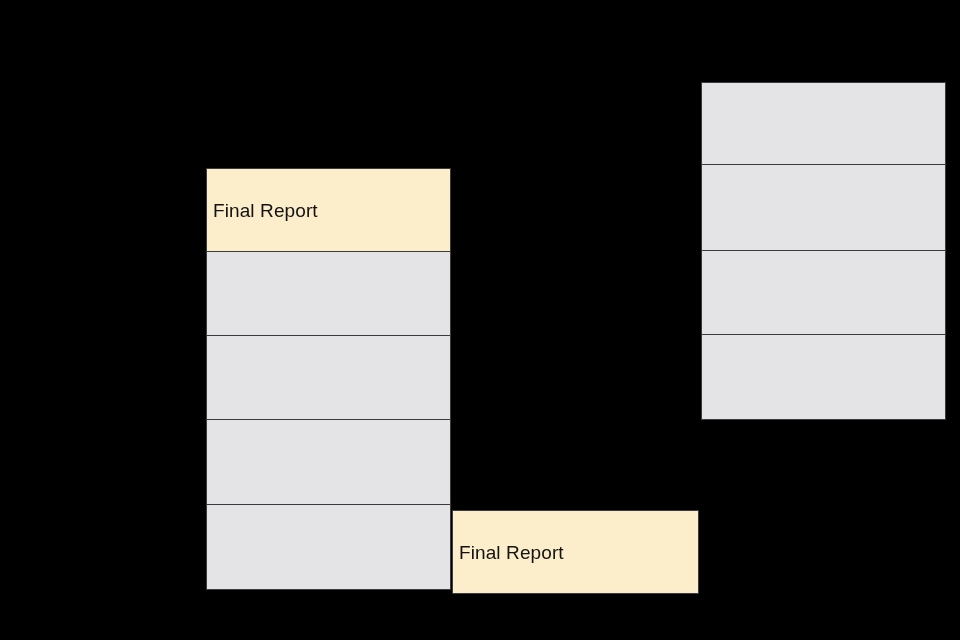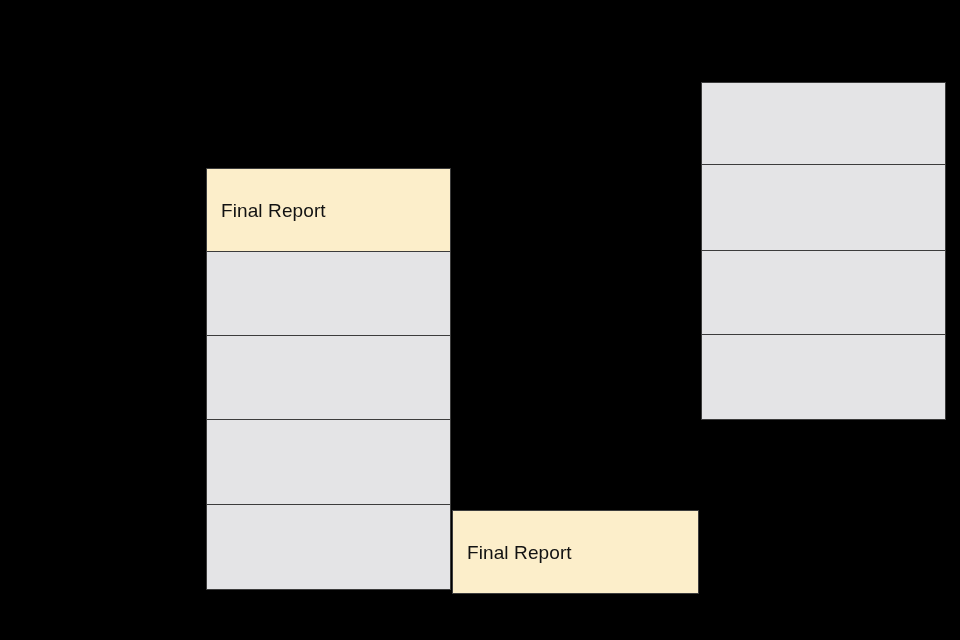--- a/index.html
+++ b/index.html
@@ -29,21 +29,21 @@
   }
   .block.gray {
     background: #e4e4e6;
   }
   .block-label {
     font-family: "Liberation Sans", sans-serif;
     font-size: 19px;
     line-height: 1;
     color: #121212;
     white-space: nowrap;
-    padding-left: 14px;
+    padding-left: 6px;
     letter-spacing: 0.1px;
   }
   
   .column {
     position: absolute;
   }
 </style>
 </head>
 <body>
 

